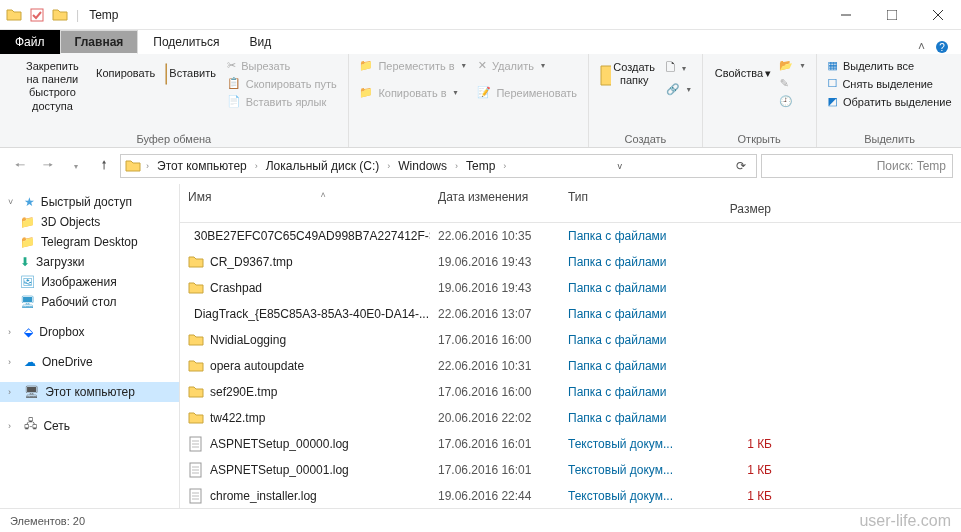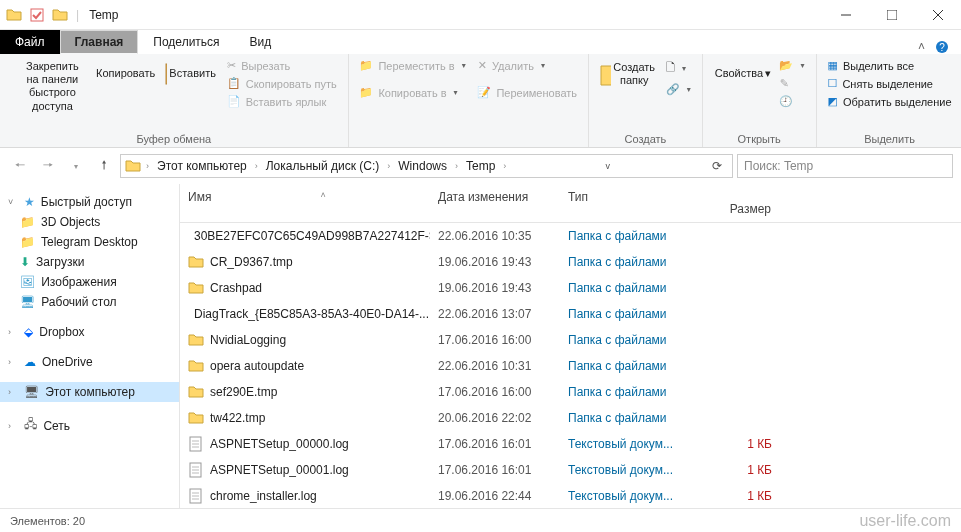--- a/index.html
+++ b/index.html
@@ -23,21 +23,21 @@
 .smallcol { display:flex; flex-direction:column; gap:3px; }
 .smallbtn { display:flex; align-items:center; gap:5px; font-size:11px; padding:1px 3px; white-space:nowrap; }
 .smallbtn .drop { color:#666; font-size:8px; margin-left:2px; }
 .nav { height:36px; display:flex; align-items:center; padding:4px 8px; gap:4px; background:#fff; }
 .navarrow { width:24px; height:24px; display:flex; align-items:center; justify-content:center; color:#999; border-radius:2px; }
 .navarrow.enabled { color:#555; }
 .addr { flex:1; height:24px; border:1px solid #ccc; display:flex; align-items:center; padding:0 4px; gap:2px; font-size:12px; }
 .crumb { padding:2px 3px; }
 .crumb.sep { color:#888; font-size:9px; }
 .addr .refresh { margin-left:auto; padding:0 6px; color:#555; }
-.search { width:216px; height:24px; border:1px solid #ccc; display:flex; align-items:center; padding:9px 6px; color:#888; gap:6px; }
+.search { width:192px; height:24px; border:1px solid #ccc; display:flex; align-items:center; padding:9px 6px; color:#888; gap:6px;justify-content:flex-end; }
 .body { display:flex; height:324px; }
 .sidebar { width:180px; border-right:1px solid #e5e5e5; overflow-y:auto; padding:8px 0; }
 .side-item { display:flex; align-items:center; gap:6px; padding:3px 8px 3px 20px; font-size:12px; cursor:default; }
 .side-item.top { padding-left:8px; font-size:12px; }
 .side-item.selected { background:#cce8ff; }
 .side-item .exp { width:10px; color:#777; font-size:9px; }
 .side-spacer { height:10px; }
 .filegrid { flex:1; overflow-y:auto; }
 .cols { display:flex; border-bottom:1px solid #e5e5e5; font-size:12px; color:#444; position:sticky; top:0; background:#fff; }
 .col { padding:6px 8px; border-right:1px solid transparent; }

